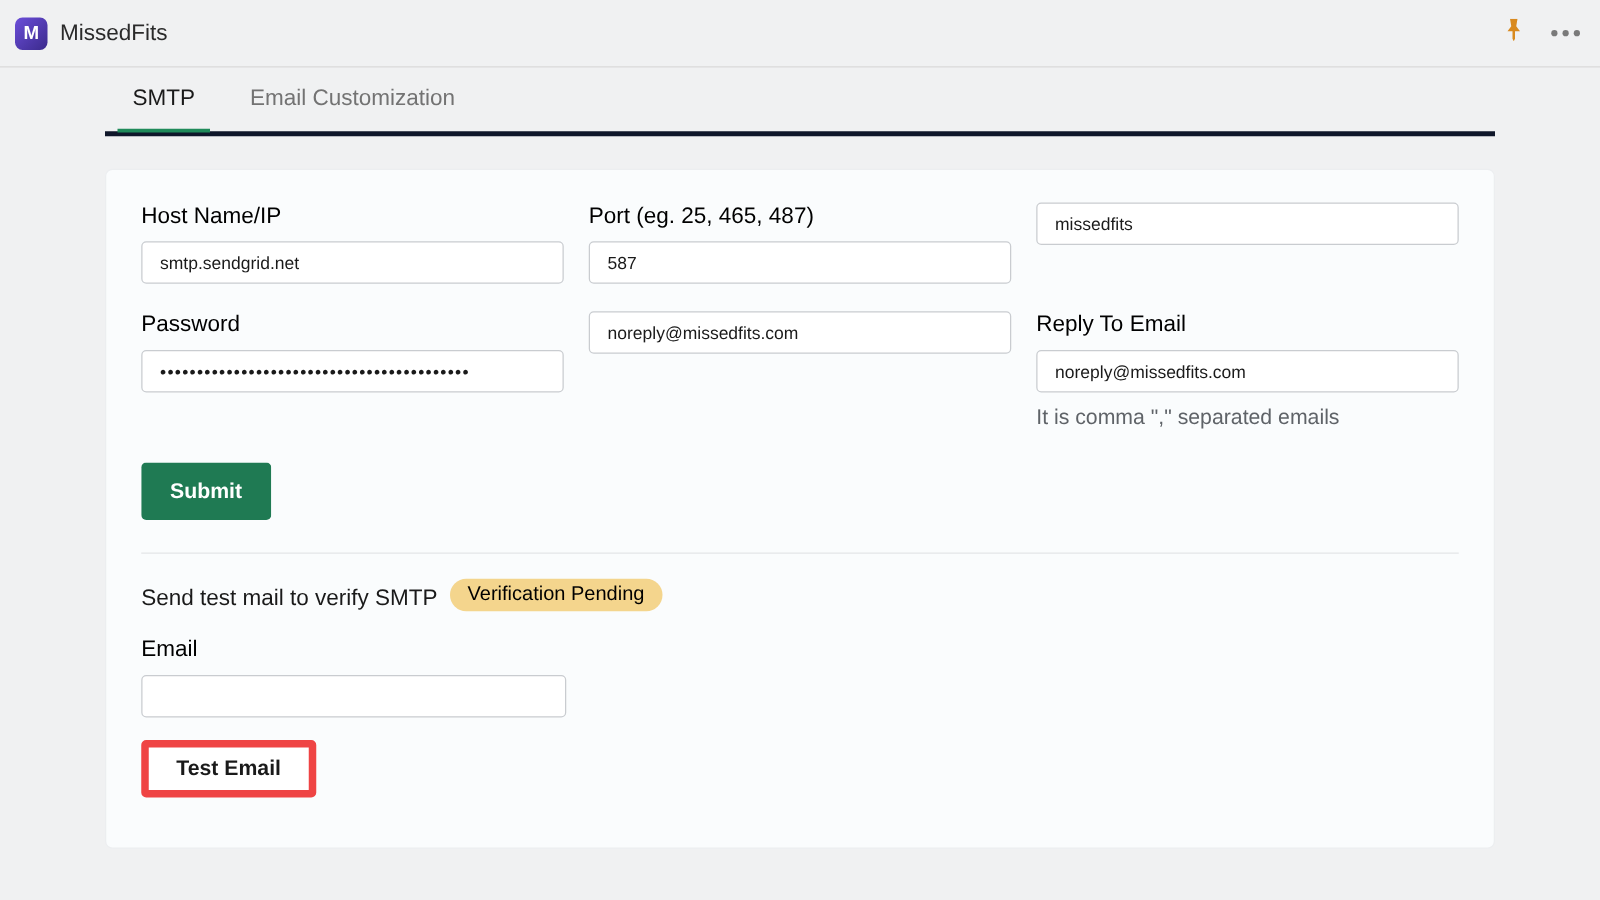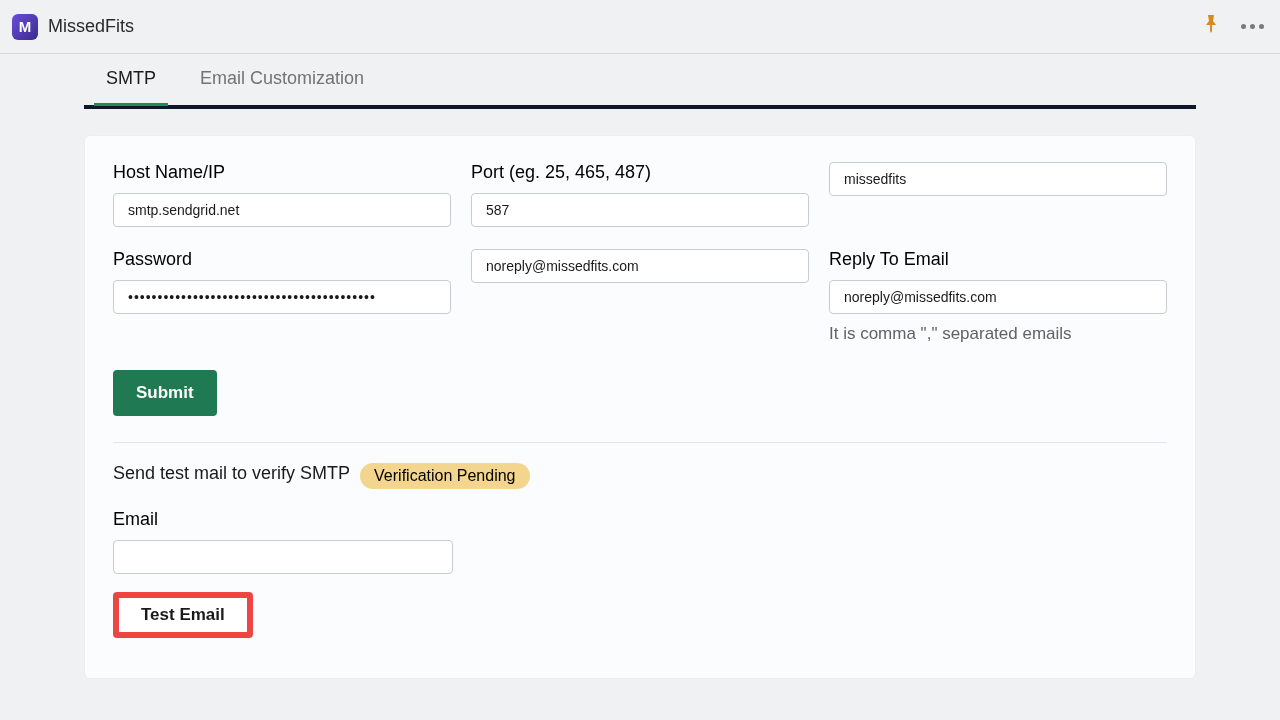--- a/index.html
+++ b/index.html
@@ -24,21 +24,21 @@
   .field input { width:100%; height:34px; border:1px solid #c9ccd0; border-radius:4px; background:#fff; font-size:14px; padding:0 14px; color:#1a1a1a; outline:none; }
   .field input[type=password] { letter-spacing:1px; }
   .hint { font-size:17px; color:#5f6368; margin-top:10px; }
 
   .btn { display:inline-flex; align-items:center; justify-content:flex-start; height:46px; padding:0 22px; border-radius:4px; font-size:17px; font-weight:600; cursor:pointer; border:1px solid transparent; }
   .btn-primary { background:#1f7a53; color:#fff; }
   .btn-secondary { background:#fff; color:#1a1a1a; border:6px solid #ef4444; }
   .submit-row { margin-top:26px; }
   .divider { border:none; border-top:1px solid #e3e5e8; margin:26px 0 20px; }
 
-  .verify-row { display:flex; align-items:flex-start; gap:10px; font-size:18px; }
+  .verify-row { display:flex; align-items:flex-end; gap:10px; font-size:18px; }
   .badge { background:#f4d58d; color:#000000; font-size:16px; padding:4px 14px; border-radius:14px; }
   .test-field { margin-top:20px; width:340px; }
   .test-btn-row { margin-top:18px; }
 </style>
 </head>
 <body>
 
 <div class="titlebar">
   <div class="app-icon">
       <span>M</span>

